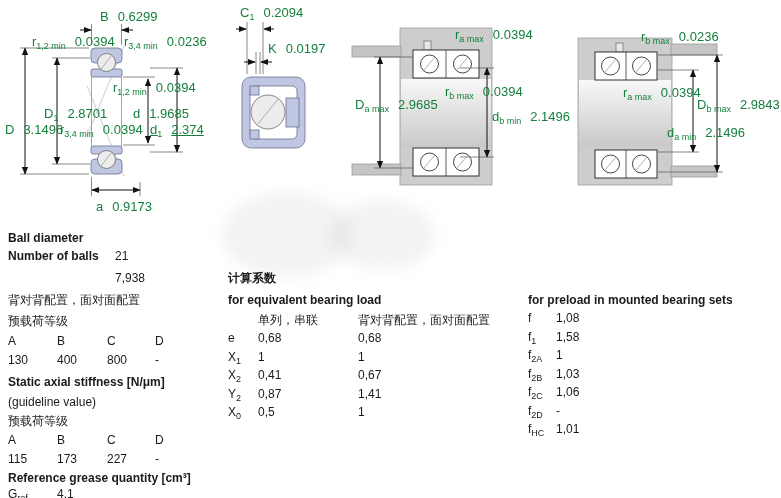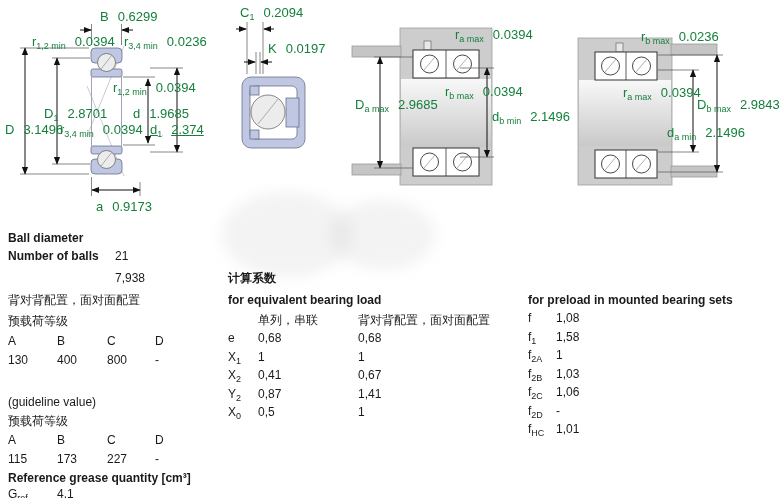--- a/index.html
+++ b/index.html
@@ -211,20 +211,21 @@
     <span class="g3">C</span>
     <span>D</span>
   </div>
   <div class="abs grid4" style="left:8px;top:353px;">
     <span class="g1">130</span>
     <span class="g2">400</span>
     <span class="g3">800</span>
     <span>-</span>
   </div>
 
+  <span class="abs t12 b" style="left:8px;top:375px;">Static axial stiffness [N/μm]</span>
   <span class="abs t12" style="left:8px;top:395px;">(guideline value)</span>
   <span class="abs t12" style="left:8px;top:414px;">预载荷等级</span>
   <div class="abs grid4" style="left:8px;top:433px;">
     <span class="g1">A</span>
     <span class="g2">B</span>
     <span class="g3">C</span>
     <span>D</span>
   </div>
   <div class="abs grid4" style="left:8px;top:452px;">
     <span class="g1">115</span>

